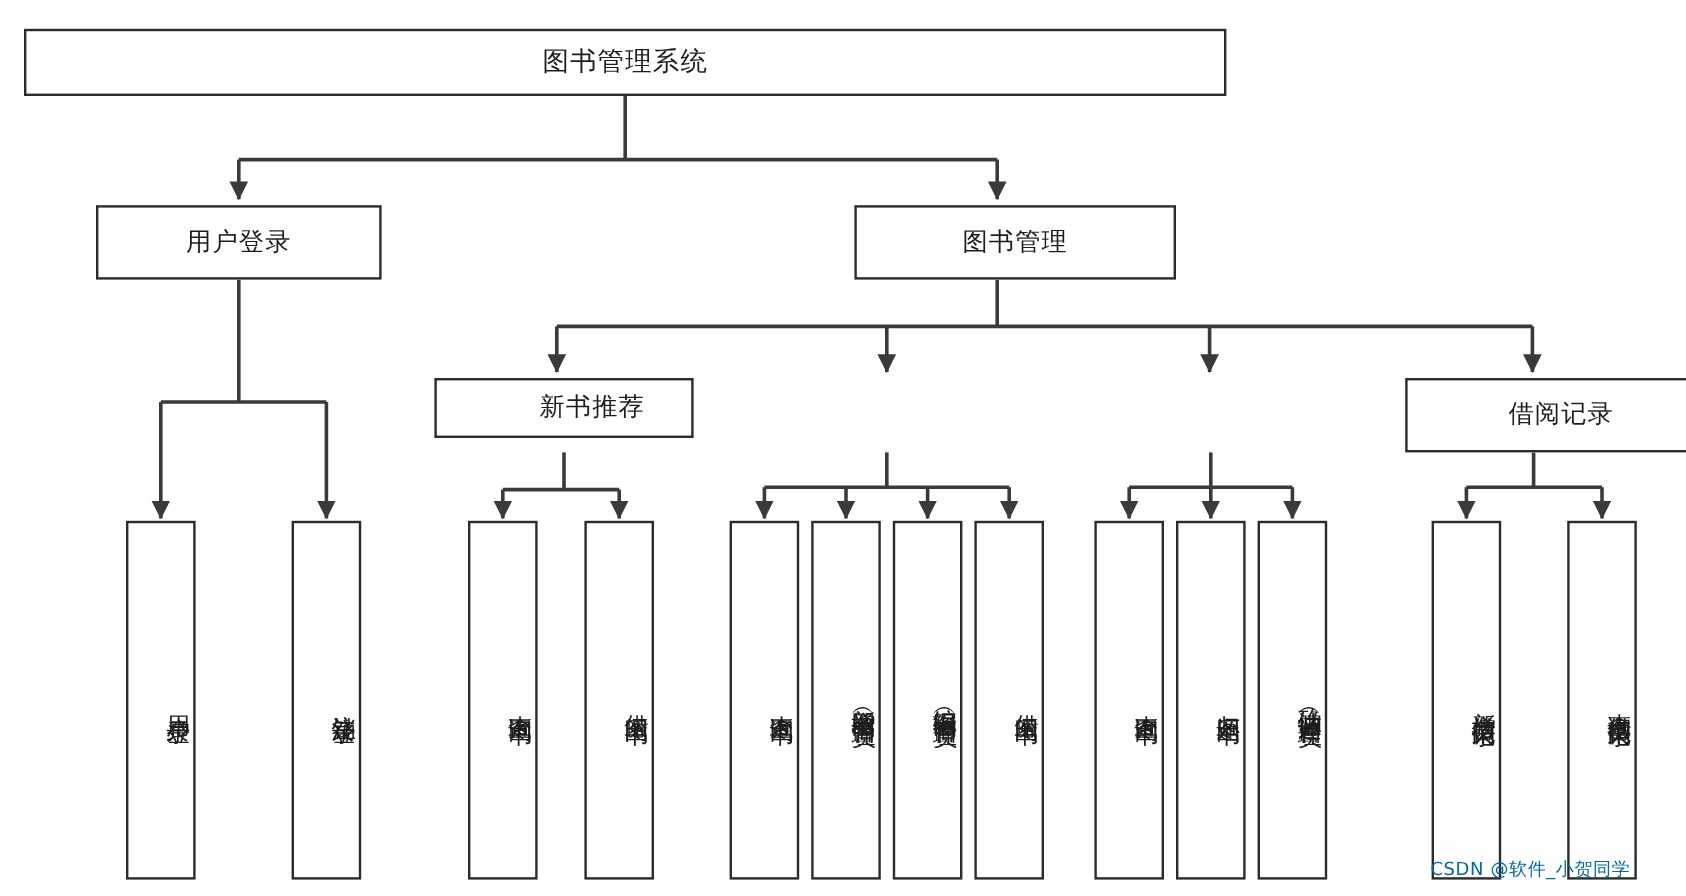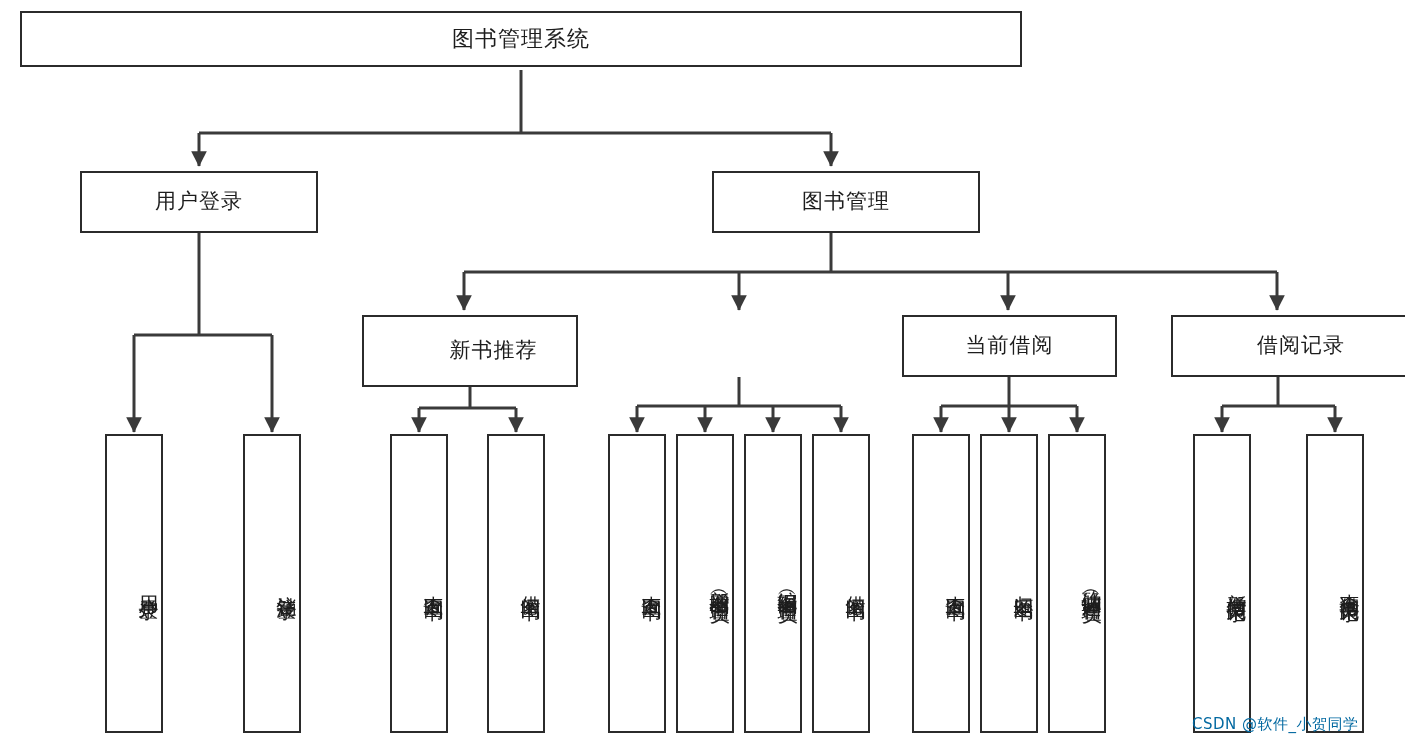--- a/index.html
+++ b/index.html
@@ -119,40 +119,37 @@
       <path d="M 1009 406 L 1009 432" marker-end="url(#arrow)"></path>
       <path d="M 1077 406 L 1077 432" marker-end="url(#arrow)"></path>
 
       <path d="M 1278 377 L 1278 406"></path>
       <path d="M 1222 406 L 1335 406"></path>
       <path d="M 1222 406 L 1222 432" marker-end="url(#arrow)"></path>
       <path d="M 1335 406 L 1335 432" marker-end="url(#arrow)"></path>
     </g>
   </svg>
 
-  <div class="node horiz root" style="left:20px; top:11px; width:1002px; height:56px;">
+  <div class="node horiz root" style="left:20px; top:24px; width:1002px; height:56px;">
     <span>图书管理系统</span>
   </div>
 
   <div class="node horiz" style="left:80px; top:171px; width:238px; height:62px;">
     <span>用户登录</span>
   </div>
 
   <div class="node horiz" style="left:712px; top:171px; width:268px; height:62px;">
     <span>图书管理</span>
   </div>
 
-  <div class="node horiz" style="left:362px; top:315px; width:216px; height:72px;padding-left:47px;">
+  <div class="node horiz" style="left:362px; top:315px; width:216px; height:50px;padding-left:47px;">
     <span>新书推荐</span>
   </div>
 
 
-  <div class="node horiz" style="left:902px; top:315px; width:215px; height:62px;">
-    <span>当前借阅</span>
-  </div>
 
   <div class="node horiz" style="left:1171px; top:315px; width:260px; height:62px;">
     <span>借阅记录</span>
   </div>
 
   <div class="node vert" style="left:105px; top:434px; width:58px; height:299px;">
     <span class="vlabel">用户登录</span>
   </div>
 
   <div class="node vert" style="left:243px; top:434px; width:58px; height:299px;">

